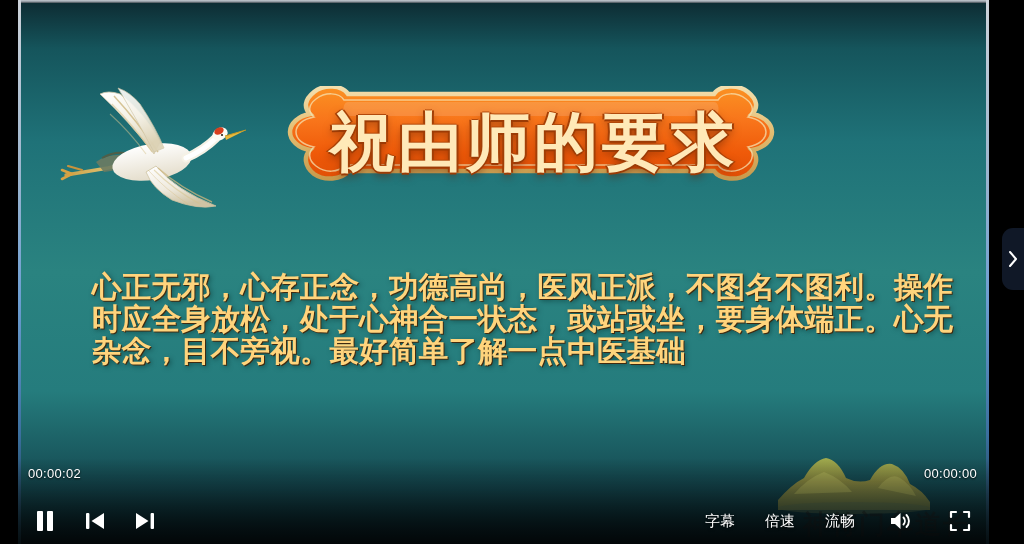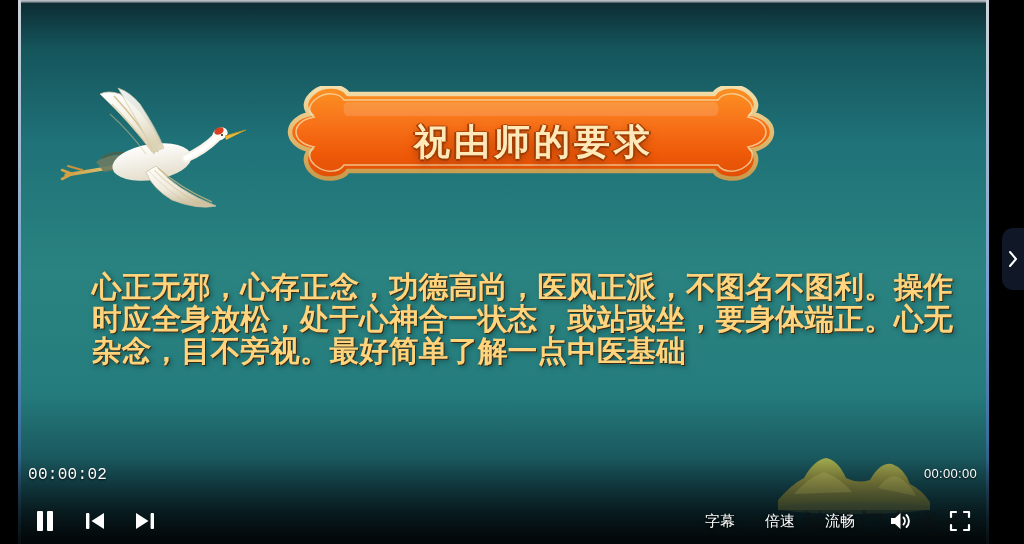--- a/index.html
+++ b/index.html
@@ -60,21 +60,21 @@
     position:absolute;
     left:232px; top:86px;
     width:562px; height:112px;
   }
   #title-banner svg{ position:absolute; inset:0; }
   #title-text{
     position:absolute;
     inset:0;
     display:flex; align-items:center; justify-content:center;
     font-family:Liberation Mono, monospace;
-    font-size:36px;
+    font-size:64px;
     font-weight:700;
     letter-spacing:4px;
     color:#ffe9b8;
     text-shadow:
       0 2px 0 #9c3b05,
       0 -1px 0 #b2480a,
       2px 0 0 #a33f06,
       -2px 0 0 #a33f06,
       0 4px 9px rgba(90,25,0,.55);
     padding-left:6px;
@@ -122,24 +122,23 @@
 
   
   #controls{
     position:absolute; left:0; right:0; bottom:0;
     height:86px;
     background:linear-gradient(180deg,rgba(0,0,0,0) 0%,rgba(0,0,0,.30) 38%,rgba(0,0,0,.72) 100%);
     pointer-events:none;
   }
   #time-current{
     position:absolute; left:10px; top:8px;
-    font-size:16px; color:#fff;
+    font-size:13px; color:#fff;
     text-shadow:0 1px 2px rgba(0,0,0,.9);
     letter-spacing:.3px;
-    font-family:Liberation Mono, monospace;
   }
   #time-duration{
     position:absolute; right:12px; top:8px;
     font-size:13px; color:#fff;
     text-shadow:0 1px 2px rgba(0,0,0,.9);
     letter-spacing:.3px;
   }
 
   #controls-left{
     position:absolute; left:12px; bottom:8px;

